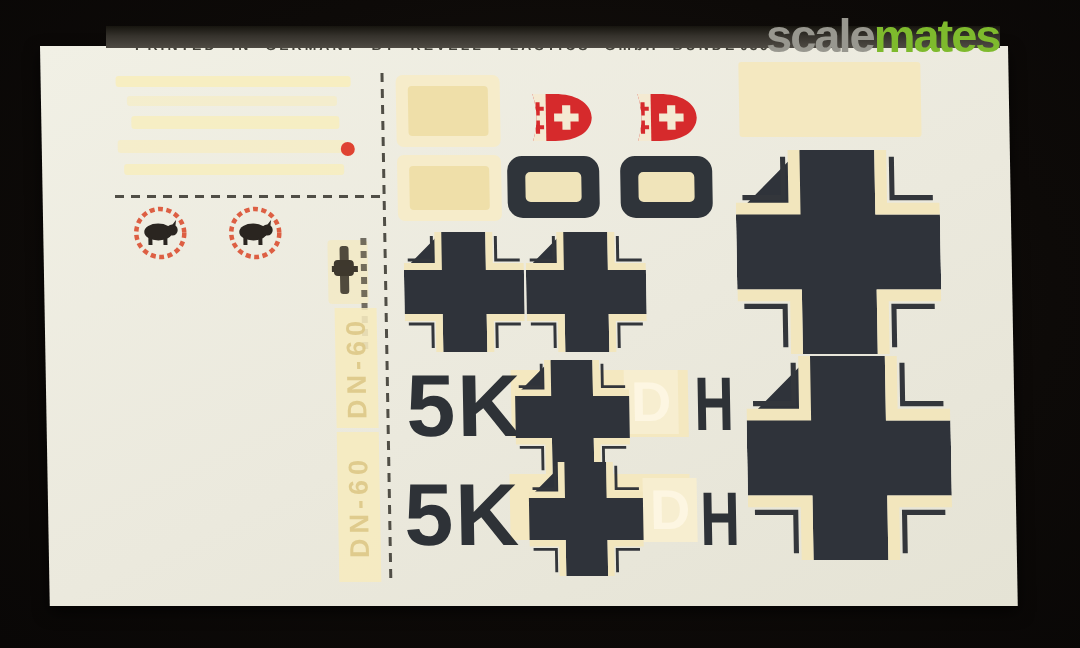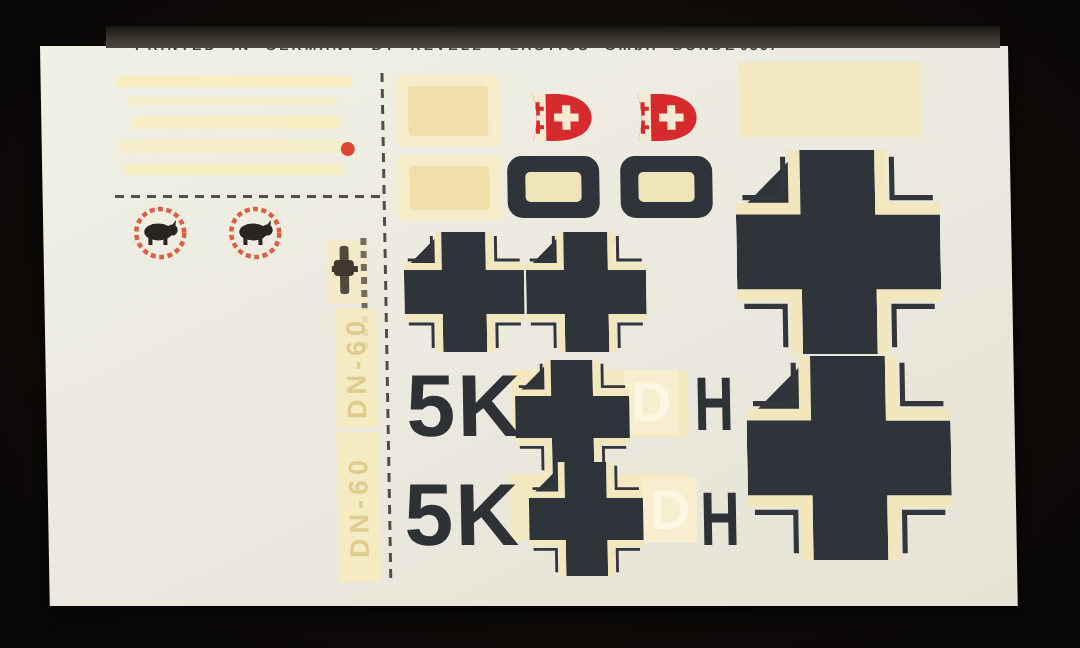--- a/index.html
+++ b/index.html
@@ -186,14 +186,17 @@
     </div>
     <svg class="icon" style="left:480px;top:416px;width:116px;height:114px">
         <use href="#balkenkreuz"></use>
       </svg>
     <div class="code code-h" style="left:652px;top:435px">H</div>
 
   </div>
 
   <div class="topstrip"></div>
 
+  <div class="logo">
+    <span class="g1">scale</span><span class="g2">mates</span>
+  </div>
 
 </div>
 
 </body></html>

